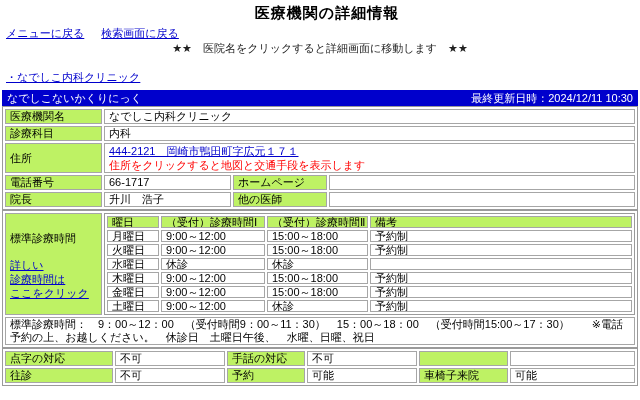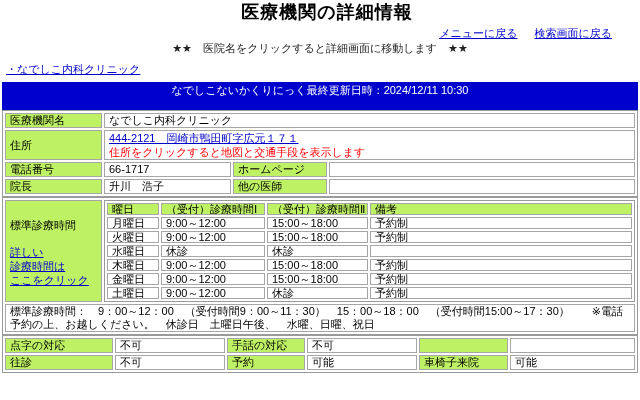--- a/index.html
+++ b/index.html
@@ -1,29 +1,29 @@
 <!DOCTYPE html>
 <html><head>
 <meta charset="utf-8">
 <style>
   html,body{margin:0;padding:0;}
   body{
     width:640px;height:400px;overflow:hidden;background:#ffffff;color:#000;
     font-family:"Liberation Sans","DejaVu Sans",sans-serif;font-size:11px;
   }
   a{color:#0000cc;text-decoration:underline;cursor:pointer;}
-  .page-title{text-align:center;font-size:18px;font-weight:bold;margin-top:4px;line-height:17px;letter-spacing:1px;padding-left:14px;}
-  .nav-row{margin:5px 14px 0 6px;text-align:right;}
+  .page-title{text-align:center;font-size:15px;font-weight:bold;margin-top:4px;line-height:17px;letter-spacing:1px;padding-left:14px;}
+  .nav-row{margin:5px 14px 0 6px;}
   .nav-row a{margin-right:14px;}
   .notice-row{text-align:center;margin-top:0;color:#222;}
-  .clinic-row{margin:6px 0 0 6px;}
+  .clinic-row{margin:14px 0 0 6px;}
   .main{margin:5px 2px 0 2px;}
   .header-bar{
-    background:#0000cc;color:#ffffff;height:28px;line-height:16px;
-    display:flex;justify-content:center;padding:0 5px;
+    background:#0000cc;color:#ffffff;height:16px;line-height:16px;
+    display:flex;justify-content:space-between;padding:0 5px;
   }
   table{width:100%;border-collapse:separate;border-spacing:2px;table-layout:fixed;border:1px solid #9a9a9a;}
   td{border:1px solid #a6a6a6;padding:0 4px;height:12px;line-height:13px;vertical-align:middle;
      white-space:nowrap;overflow:hidden;}
   .lbl{background:#bef264;}
   .noborder{border:none;padding:0;vertical-align:top;}
   .addr-cell{line-height:14px;white-space:normal;}
   .addr-note{color:#ff0000;}
   
   .sched-outer td.sched-label-cell{vertical-align:top;padding-top:18px;margin-left:32px;}
@@ -63,20 +63,24 @@
         <col style="width:127px">
         <col style="width:94px">
         <col>
       </colgroup>
     <tbody>
         <tr>
       <td class="lbl">医療機関名</td>
       <td colspan="3">なでしこ内科クリニック</td>
     </tr>
     <tr>
+      <td class="lbl">診療科目</td>
+      <td colspan="3">内科</td>
+    </tr>
+    <tr>
       <td class="lbl">住所</td>
       <td colspan="3" class="addr-cell">
         <a>444-2121　岡崎市鴨田町字広元１７１</a><br>
         <span class="addr-note">住所をクリックすると地図と交通手段を表示します</span>
       </td>
     </tr>
     <tr>
       <td class="lbl">電話番号</td>
       <td>66-1717</td>
       <td class="lbl">ホームページ</td>

